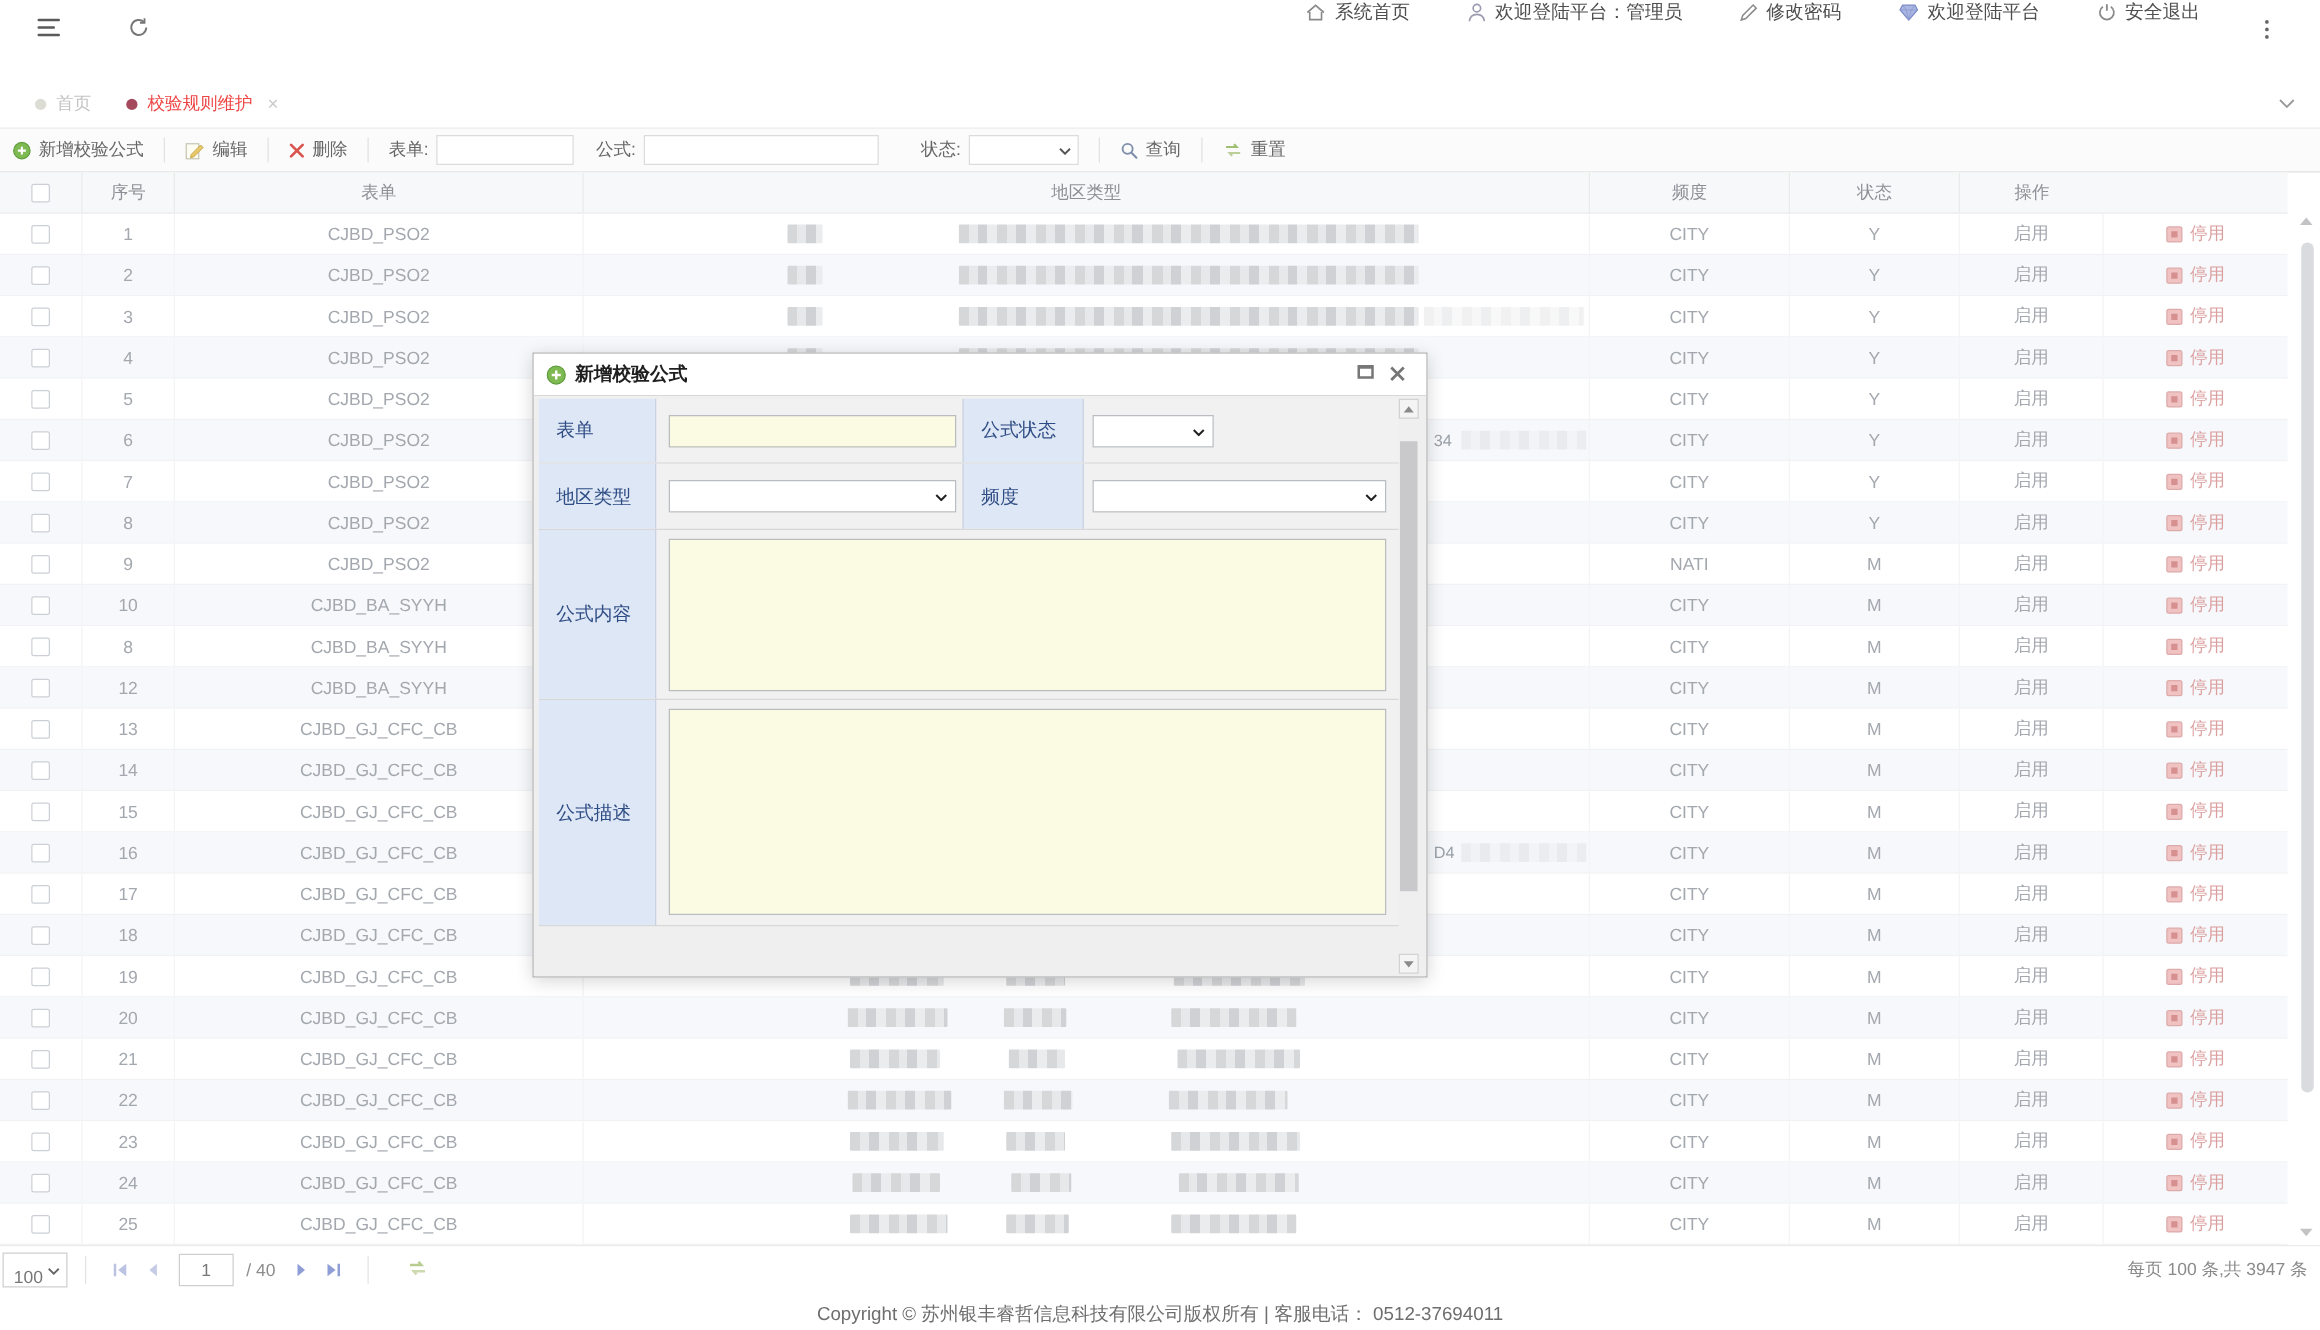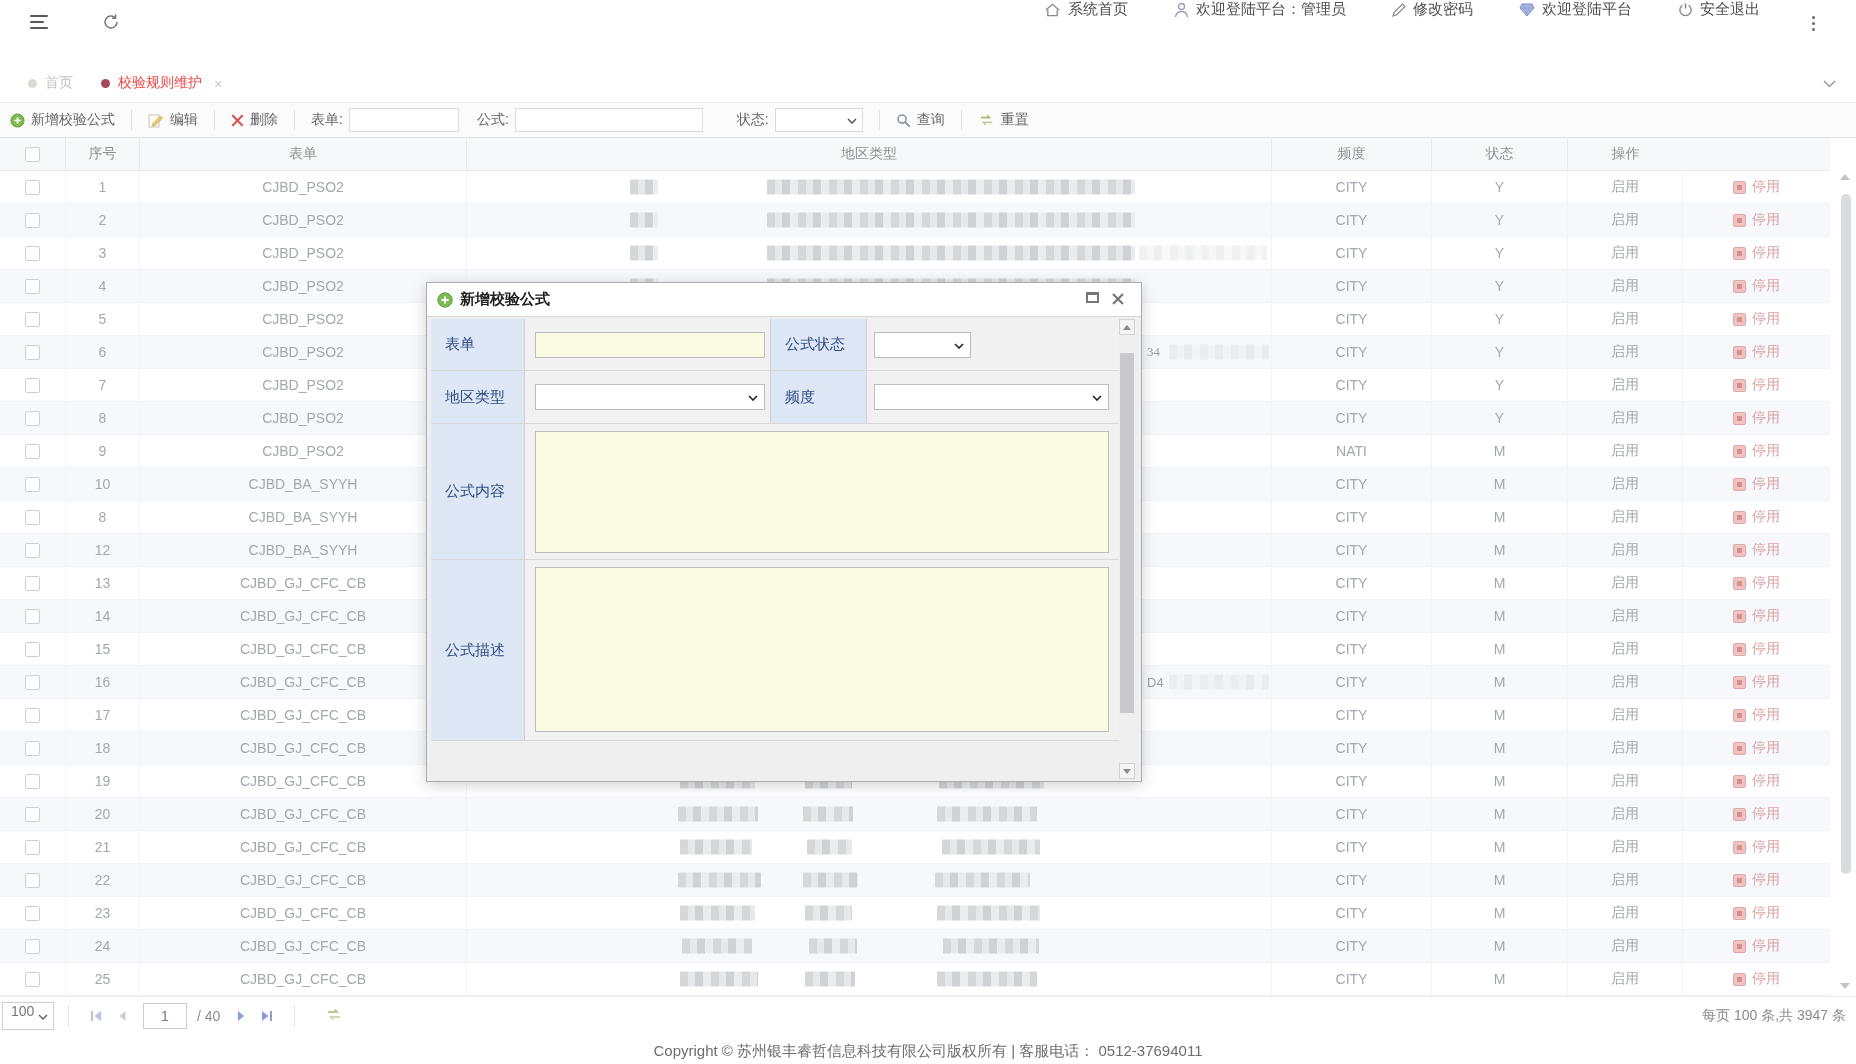--- a/index.html
+++ b/index.html
@@ -68,21 +68,21 @@
   .v-scroll { position:absolute; right:3px; top:150px; width:13px; height:845px; }
   .v-arrow { position:absolute; left:0; width:0; height:0; border-left:5px solid transparent; border-right:5px solid transparent; cursor:pointer; }
   .v-arrow.up { top:24px; border-bottom:6px solid #c3c3c6; }
   .v-arrow.down { bottom:6px; border-top:6px solid #c3c3c6; }
   .v-thumb { position:absolute; left:1px; top:44px; width:10px; height:680px; background:#dadbde; border-radius:5px; cursor:pointer; }
 
   
   .pager { position:absolute; left:0; top:996px; width:100%; height:38px; background:#fff;
            border-top:1px solid #ececec; display:flex; align-items:center; font-size:14px; color:#8a8a8a; }
   .pagesize { position:relative; width:52px; height:28px; border:1px solid #cfcfcf; background:#fff; margin-left:2px;
-              display:flex; align-items:flex-start; padding-left:8px; color:#777; cursor:pointer; }
+              display:flex; align-items:flex-end; padding-left:8px; color:#777; cursor:pointer; }
   .pagesize svg { position:absolute; right:5px; top:11px; }
   .pg-sep { width:1px; height:22px; background:#e3e3e3; margin:0 14px; }
   .pg-btn { display:flex; align-items:center; justify-content:center; width:26px; height:26px; cursor:pointer; }
   .page-input { width:44px; height:26px; border:1px solid #cfcfcf; background:#fff; text-align:center;
                 font-size:14px; color:#777; font-family:inherit; margin:0 8px; }
   .pg-total { margin:0 8px 0 2px; color:#8d8d8d; }
   .pg-refresh { margin-left:16px; cursor:pointer; }
   .pg-summary { position:absolute; right:10px; color:#8a8a8a; }
 
   
@@ -364,21 +364,21 @@
       <div class="trow stripe">
       <div class="cell">
           <span class="checkbox"></span>
         </div>
       <div class="cell">6</div>
       <div class="cell">CJBD_PSO2</div>
       <div class="cell cell-formula">
           <div class="mosaic" style="left: 163px; width: 28px;"></div>
           <div class="mosaic" style="left: 300px; width: 372px;"></div>
           <div class="mosaic faint" style="left: 702px; width: 100px;"></div>
-          <span class="frag" style="left: 680px; font-family: Liberation Serif, serif;">34</span>
+          <span class="frag" style="left: 680px;">34</span>
         </div>
       <div class="cell">CITY</div>
       <div class="cell">Y</div>
       <div class="cell">启用</div>
       <div class="cell action-cell">
         <span class="stop-icon">
             <i></i>
           </span>
         <span>停用</span>
       </div>

